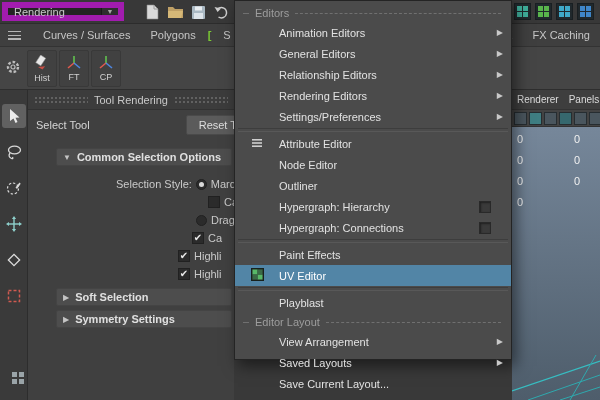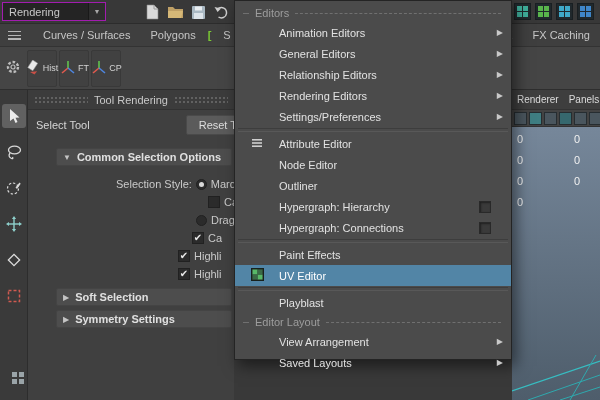--- a/index.html
+++ b/index.html
@@ -2,21 +2,21 @@
 <html><head>
 <meta charset="utf-8">
 <style>
   html,body{margin:0;padding:0;overflow:hidden;}
   body{width:600px;height:400px;background:#393939;font-family:"Liberation Sans",sans-serif;font-size:11px;color:#cfcfcf;}
   #app{position:relative;width:600px;height:400px;overflow:hidden;}
   *{box-sizing:border-box;}
 
   
   #statusline{position:absolute;left:0;top:0;width:600px;height:24px;background:#383838;border-bottom:1px solid #2c2c2c;}
-  #renderer-select{position:absolute;left:2px;top:2px;width:104px;height:19px;background:#242424;border:1px solid #a21caf;display:flex;align-items:center;}
+  #renderer-select{position:absolute;left:2px;top:2px;width:122px;height:19px;background:#242424;border:6px solid #a21caf;display:flex;align-items:center;}
   #renderer-select .lbl{flex:1;padding-left:6px;color:#c9c9c9;white-space:nowrap;}
   #renderer-select .arrow-box{width:17px;height:100%;border-left:1px solid #191919;background:#2e2e2e;display:flex;align-items:center;justify-content:center;color:#a8a8a8;font-size:7px;}
   #file-icons{position:absolute;left:143px;top:3px;display:flex;gap:5px;align-items:center;}
   .tb-icon{width:18px;height:18px;display:flex;align-items:center;justify-content:center;}
   #sl-right{position:absolute;left:514px;top:3px;display:flex;gap:4px;}
   .sl-ric{width:17px;height:17px;border:1px solid #191f22;background:#20282c;display:grid;grid-template-columns:1fr 1fr;grid-template-rows:1fr 1fr;gap:1px;padding:2px;}
   .sl-ric i{display:block;}
   .ric1 i{background:#3fae9b;} .ric2 i{background:#59b54c;} .ric3 i{background:#3fa9c9;} .ric4 i{background:#3f86c9;}
 
   
@@ -24,21 +24,21 @@
   .hamburger{width:13px;height:9px;margin-left:8px;background:repeating-linear-gradient(#b5b5b5 0 1.5px,transparent 1.5px 3.7px);}
   #tabs-left{display:flex;align-items:center;margin-left:12px;height:100%;}
   .tab{padding:0 10px;height:100%;display:flex;align-items:center;color:#c6c6c6;white-space:nowrap;}
   .tab-marker{color:#7ccb34;font-weight:bold;padding:0 2px;}
   #tabs-right{position:absolute;right:0;top:0;height:100%;display:flex;align-items:center;}
 
   
   #shelf-row{position:absolute;left:0;top:47px;width:600px;height:43px;background:#454545;border-bottom:1px solid #2e2e2e;}
   #gear-wrap{position:absolute;left:5px;top:12px;}
   #shelf-buttons{position:absolute;left:27px;top:3px;display:flex;gap:2px;}
-  .shelf-btn{width:30px;height:37px;background:#414141;border:1px solid #393939;border-radius:2px;display:flex;flex-direction:row;align-items:center;justify-content:center;gap:1px;}
+  .shelf-btn{width:30px;height:37px;background:#414141;border:1px solid #393939;border-radius:2px;display:flex;flex-direction:column;align-items:center;justify-content:center;gap:1px;}
   .shelf-btn .sb-label{font-size:9px;color:#d2d2d2;line-height:1;}
 
   
   #toolbox{position:absolute;left:0;top:90px;width:28px;height:310px;background:#3a3a3a;border-right:1px solid #2d2d2d;display:flex;flex-direction:column;align-items:center;padding-top:14px;gap:12px;}
   .tool{width:24px;height:24px;flex:none;display:flex;align-items:center;justify-content:center;border-radius:3px;}
   .tool.active{background:#616161;}
   #last-tool{position:absolute;left:6px;bottom:10px;}
 
   
   #tool-settings{position:absolute;left:28px;top:90px;width:206px;height:310px;background:#404040;overflow:hidden;}
@@ -444,15 +444,19 @@
     <div class="m-item">
       <span class="gutter"></span>
       <span class="lbl">View Arrangement</span>
       <span class="sub">▶</span>
     </div>
     <div class="m-item">
       <span class="gutter"></span>
       <span class="lbl">Saved Layouts</span>
       <span class="sub">▶</span>
     </div>
+    <div class="m-item">
+      <span class="gutter"></span>
+      <span class="lbl">Save Current Layout...</span>
+    </div>
   </div>
 
 </div>
 
 </body></html>

